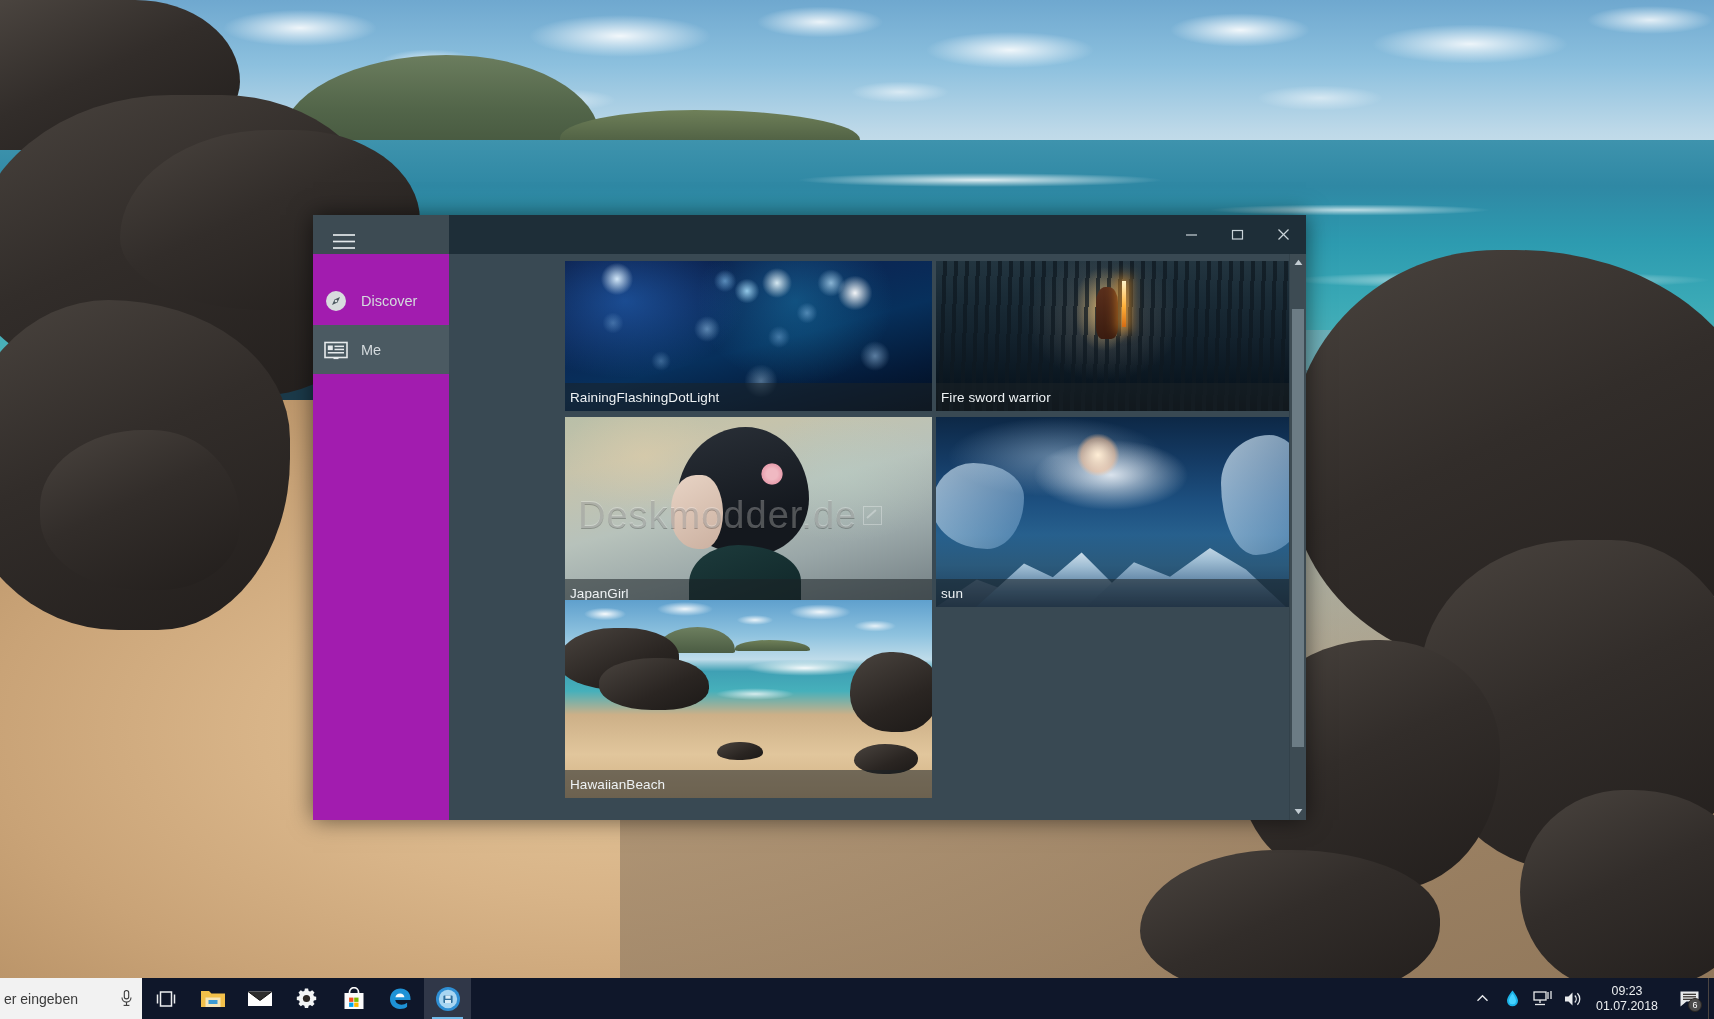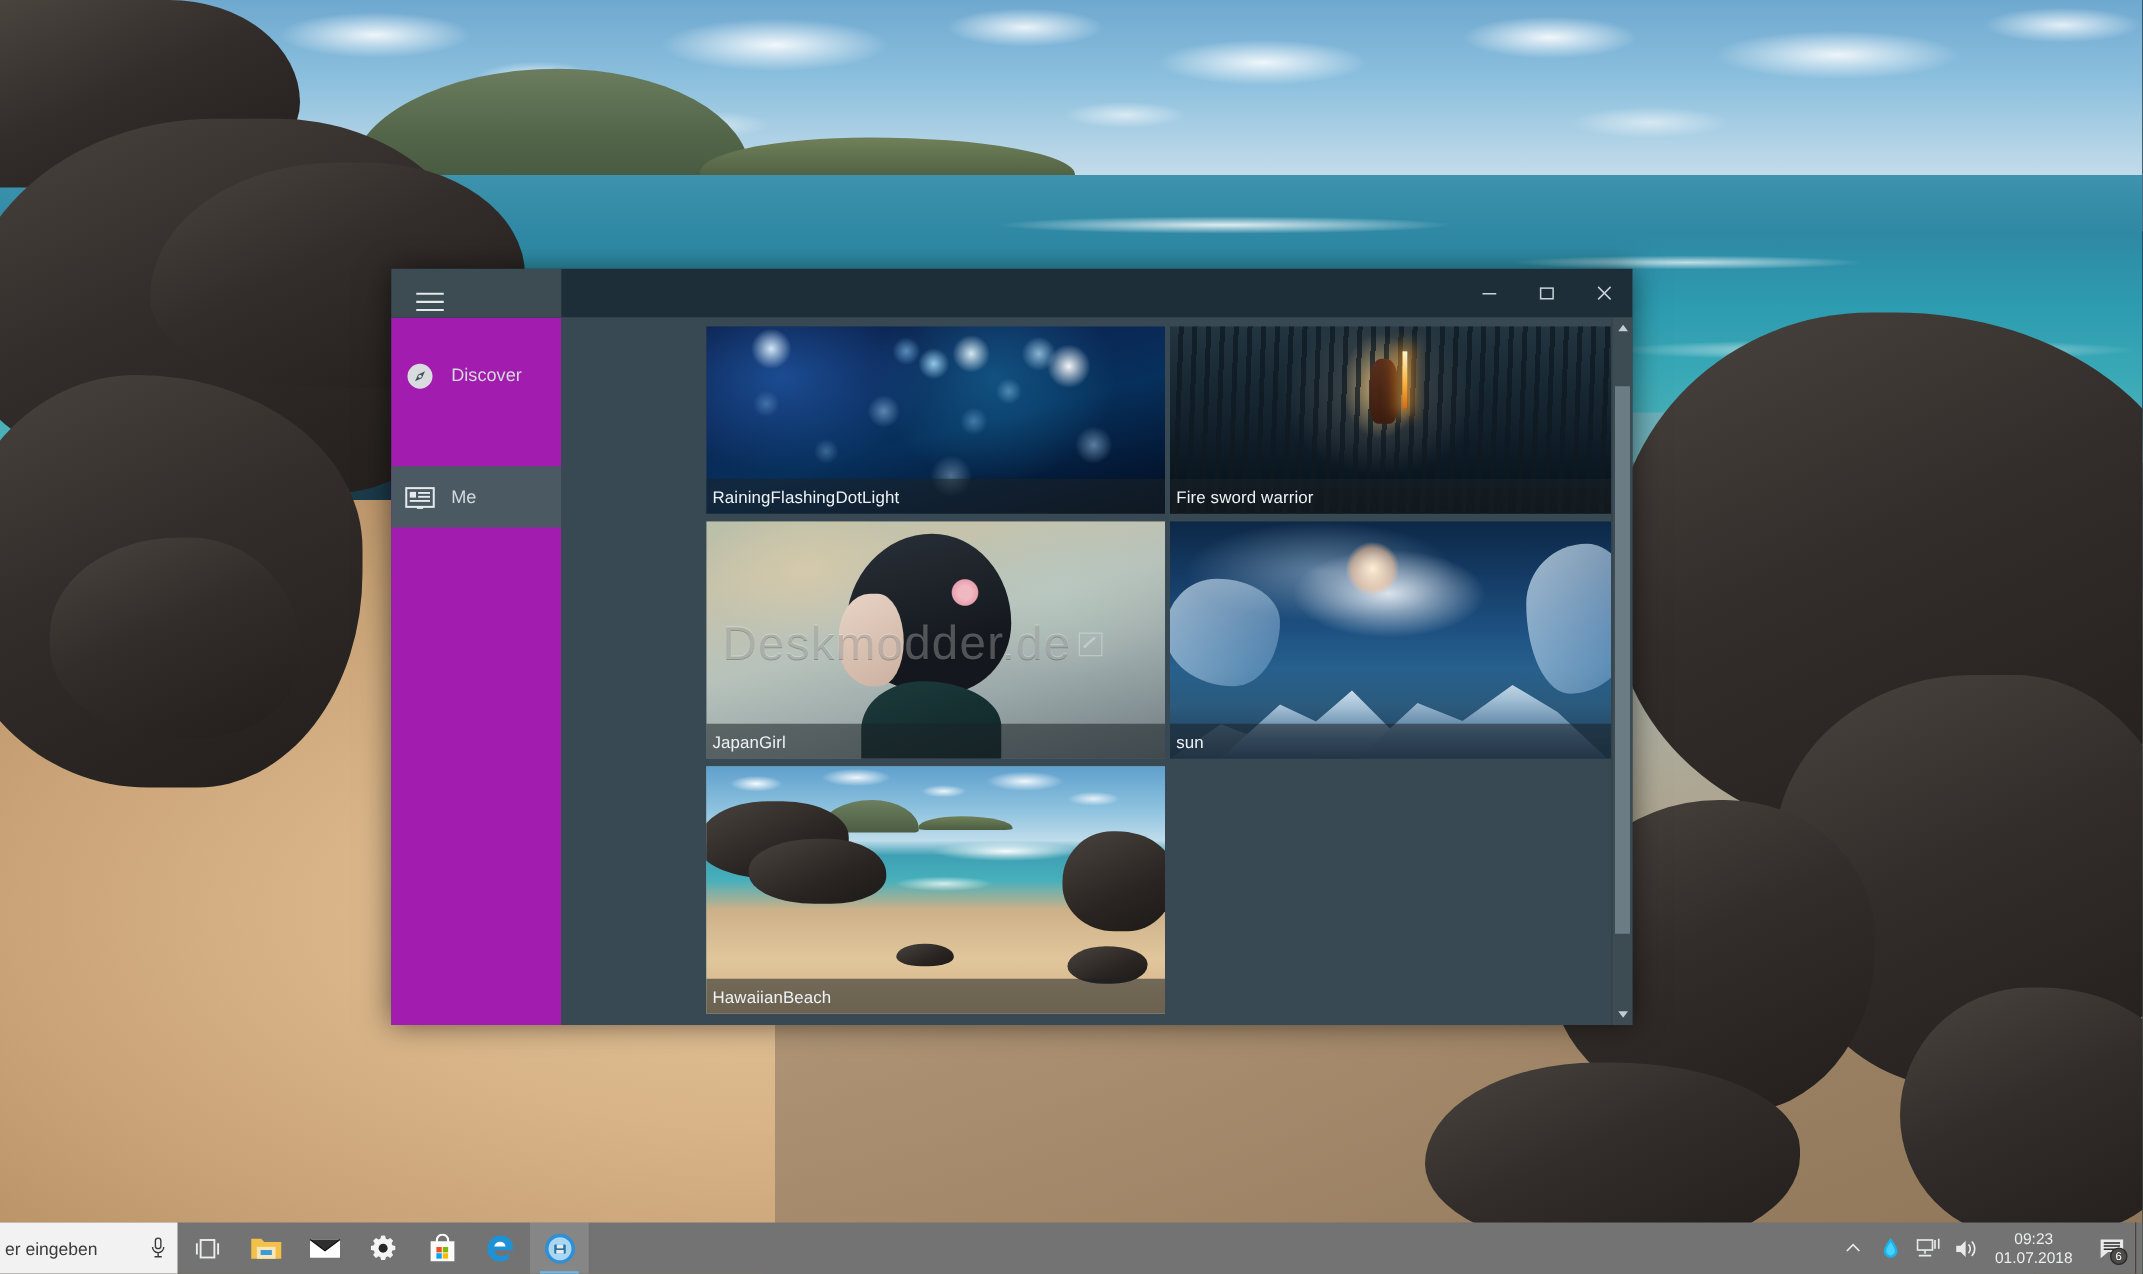--- a/index.html
+++ b/index.html
@@ -117,21 +117,21 @@
   
   .sidebar {
     width:136px; flex:0 0 136px; background:#a21caf;
     display:flex; flex-direction:column; padding-top:0;
   }
   .nav-item {
     height:49px; display:flex; align-items:center; gap:12px;
     padding-left:10px; color:#d4dadd; font-size:14.5px; cursor:default;
   }
   .nav-item.spacer-top { height:22px; }
-  .nav-item.active { background:#4b5a62;margin-top:48px; }
+  .nav-item.active { background:#4b5a62; }
   .nav-ico {
     width:26px; height:26px; flex:0 0 26px;
     display:flex; align-items:center; justify-content:center;
   }
   .nav-ico svg { display:block; }
 
   
   .content {
     flex:1; position:relative; background:#394953; overflow:hidden;
     display:flex;
@@ -286,21 +286,21 @@
   .sb-arrow.bottom { position:absolute; bottom:0; left:0; right:0; }
   .sb-track { position:absolute; top:17px; bottom:17px; left:0; right:0; }
   .sb-thumb {
     position:absolute; left:2px; right:2px; top:38px; height:438px;
     background:#6c7c85;
   }
 
   
   #taskbar {
     position:absolute; left:0; bottom:0; width:1714px; height:41px;
-    background:#737373; display:flex; align-items:stretch;
+    background:#0f172a; display:flex; align-items:stretch;
     z-index:100;
   }
   .search-box {
     width:142px; background:#f2f2f2; display:flex; align-items:center;
     justify-content:space-between; padding:0 8px 0 0; cursor:text;
     position:absolute; left:0; top:0; height:41px;
   }
   .search-text {
     color:#3a3a3a; font-size:14px; padding-left:4px; white-space:nowrap;
   }
@@ -460,21 +460,21 @@
           <div class="art art-moon">
             <div class="mtn c"></div>
             <div class="mtn a"></div>
             <div class="mtn b"></div>
             <div class="frost left"></div>
             <div class="frost right"></div>
           </div>
           <div class="tile-caption">sun</div>
         </div>
 
-        <div class="tile selected" style="left:116px; top:359px; width:367px; height:198px;">
+        <div class="tile selected" style="left:116px; top:346px; width:367px; height:198px;">
           <div class="art art-beach">
             <div class="beach-clouds"></div>
             <div class="beach-island"></div>
             <div class="beach-islet"></div>
             <div class="beach-foam"></div>
             <div class="beach-rock br1"></div>
             <div class="beach-rock br2"></div>
             <div class="beach-rock br3"></div>
             <div class="beach-rock br4"></div>
             <div class="beach-rock br5"></div>

